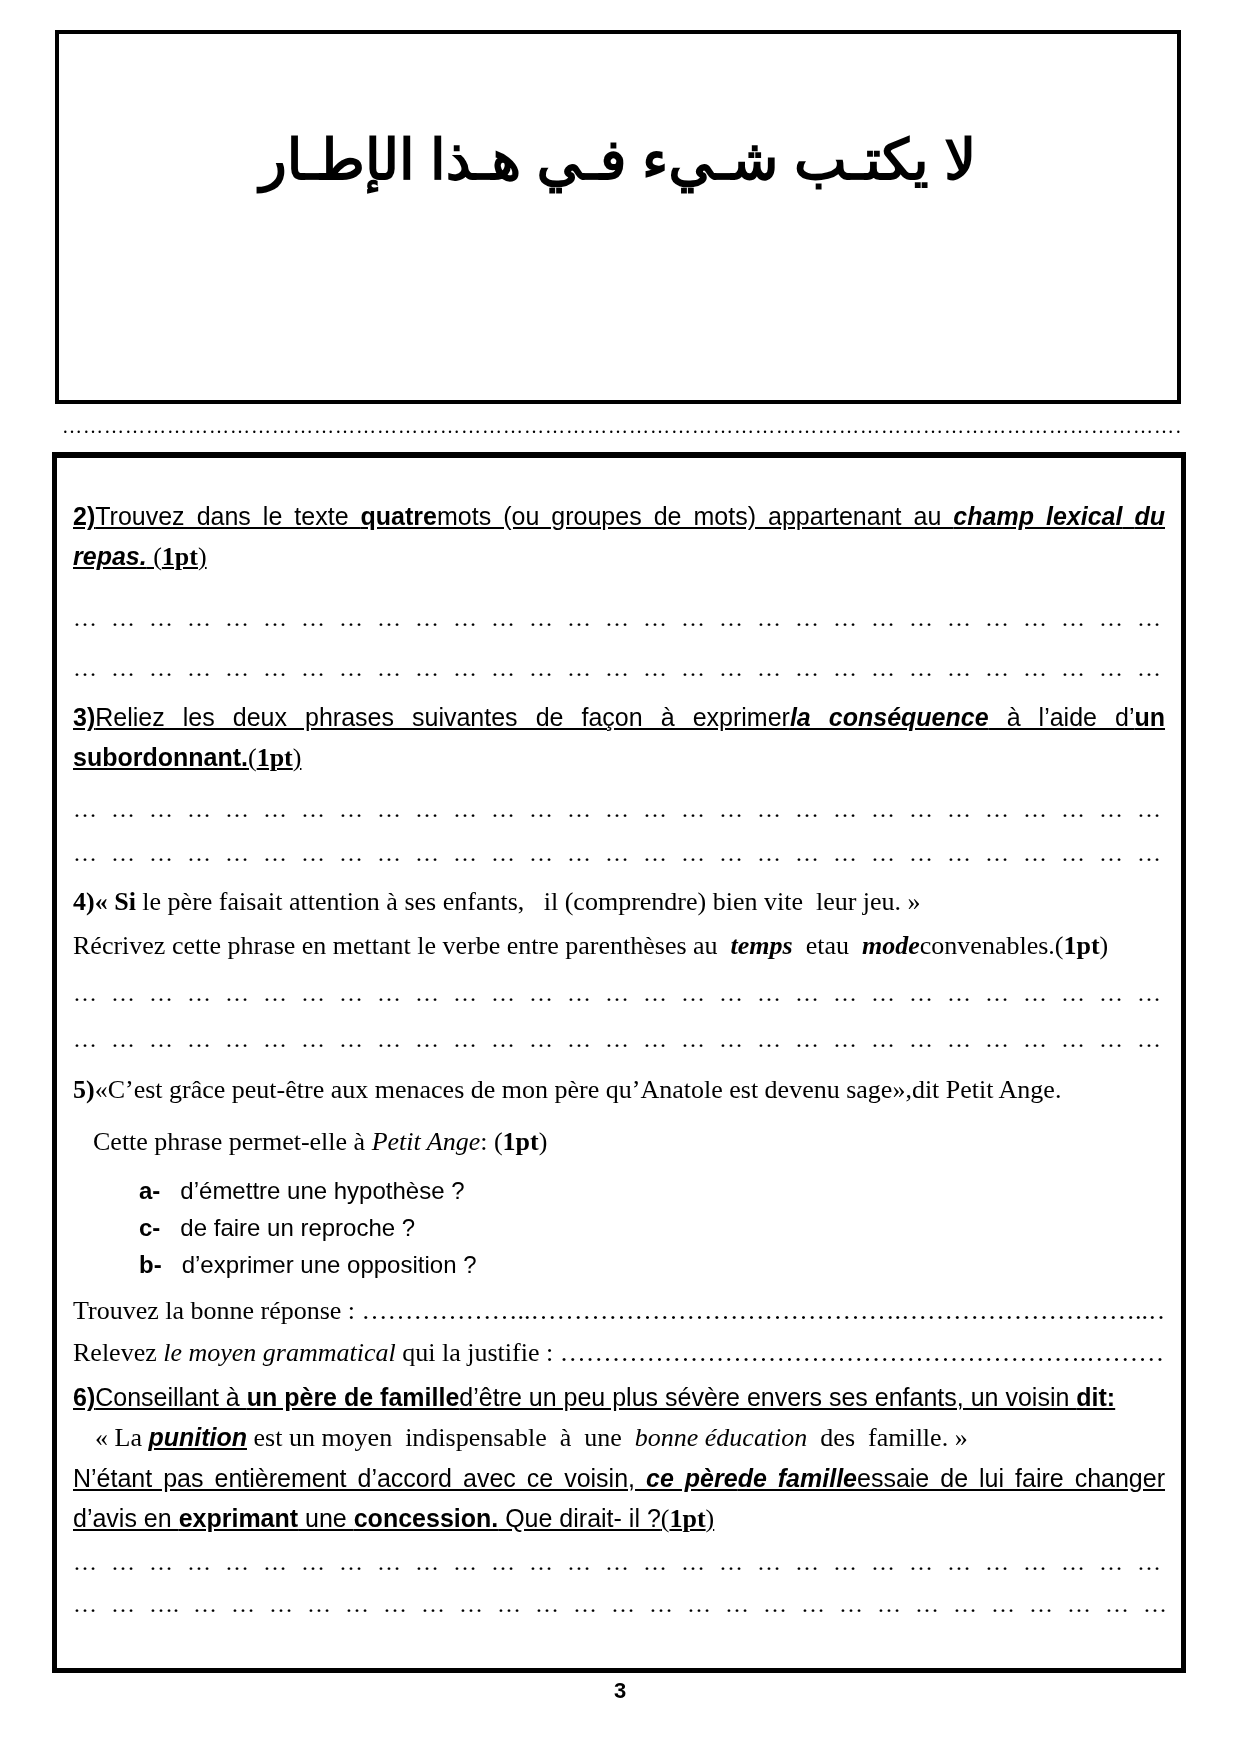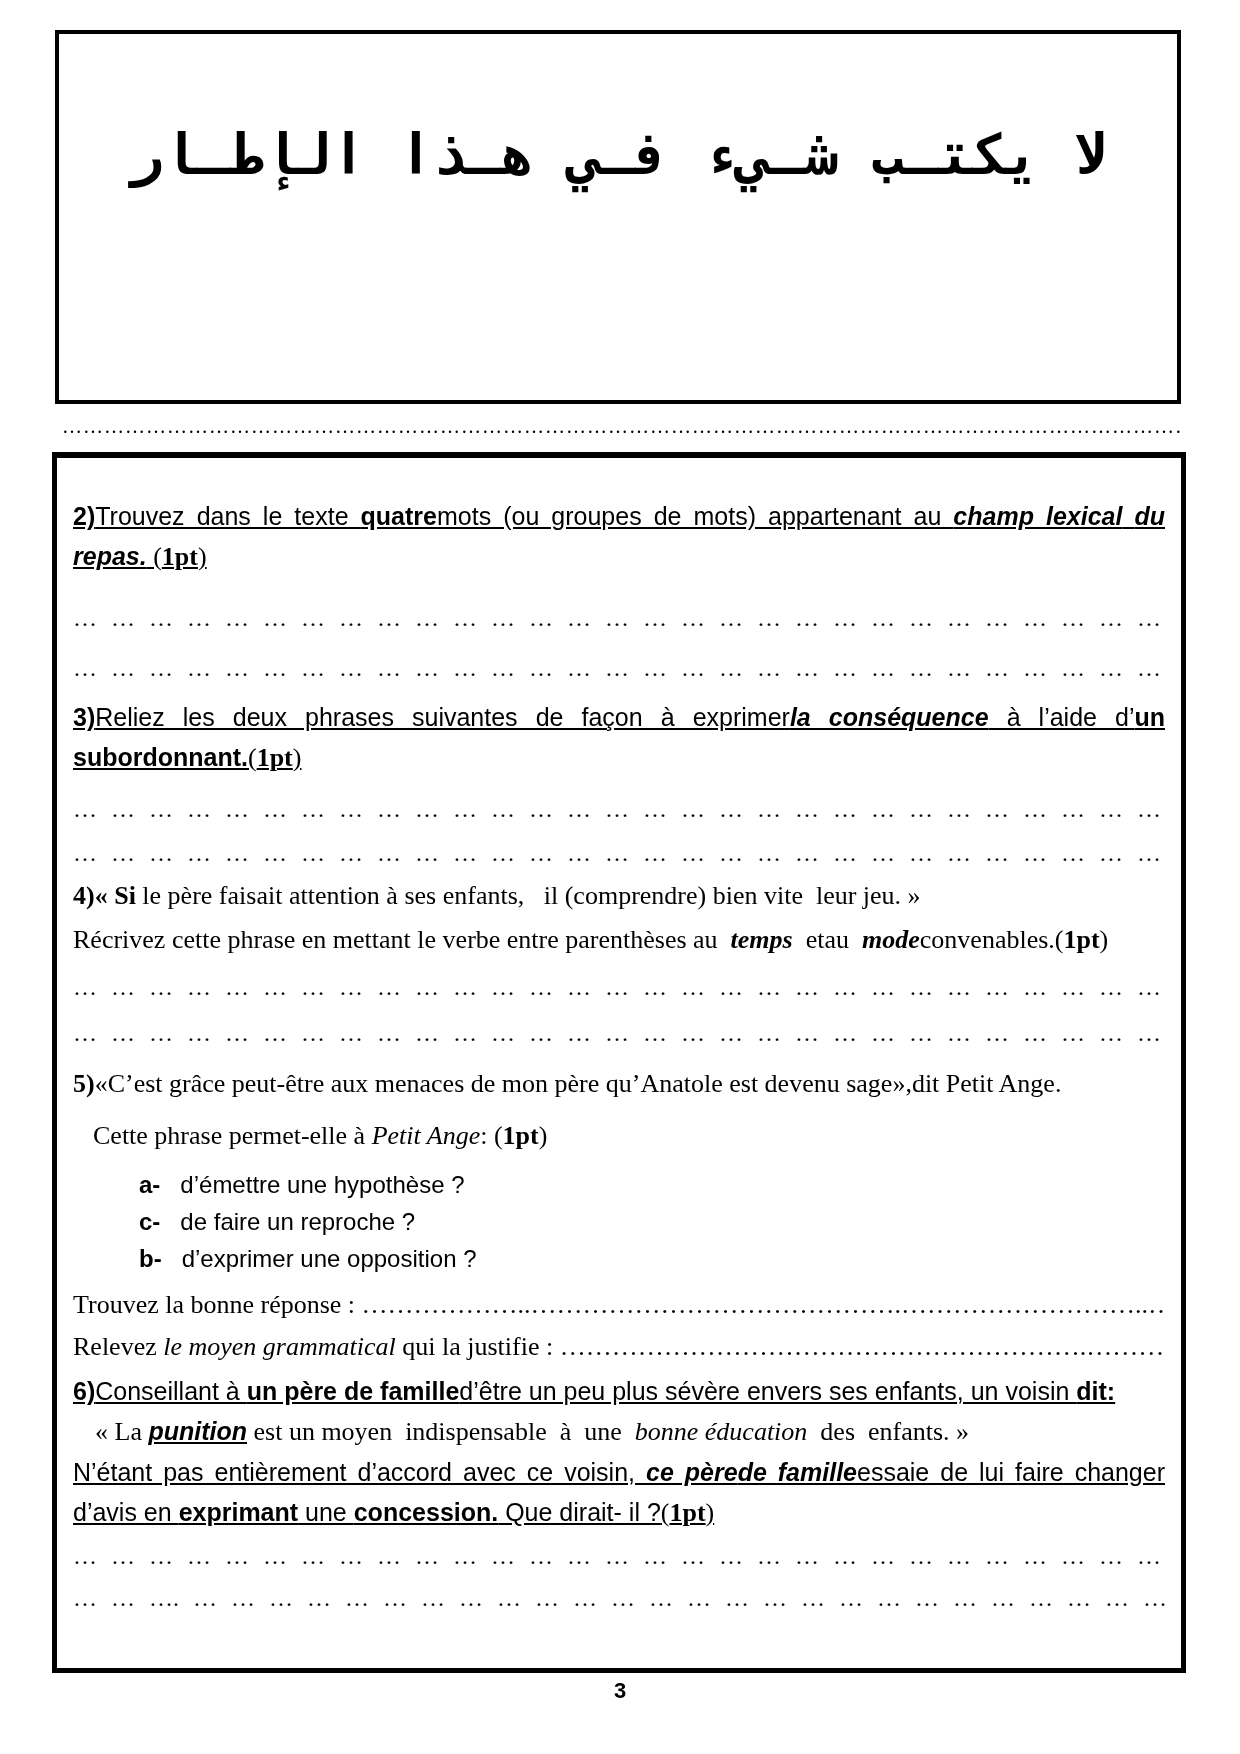--- a/index.html
+++ b/index.html
@@ -5,21 +5,21 @@
   html,body{margin:0;padding:0;background:#ffffff;}
   body{width:1240px;height:1754px;position:relative;font-family:"Liberation Serif",serif;color:#000;}
 
   .top-frame{
     position:absolute;left:55px;top:30px;width:1126px;height:374px;
     border:4px solid #000;box-sizing:border-box;
     display:flex;justify-content:center;align-items:flex-start;
   }
   .arabic-notice{
     direction:rtl;
-    font-family:Liberation Mono, monospace;
+    font-family:Liberation Sans, sans-serif;
     font-weight:bold;font-size:56px;line-height:1.2;
     margin-top:92px;letter-spacing:1px;
   }
 
   .separator{
     position:absolute;left:62px;top:412px;width:1118px;height:28px;
     font-family:"Liberation Serif",serif;font-size:20px;line-height:28px;
     white-space:nowrap;overflow:hidden;letter-spacing:1px;
   }
 
@@ -44,21 +44,21 @@
   .line .sans{font-family:"Liberation Sans",sans-serif;}
 
   
   [data-name="q2-text"]{margin-top:24px;}
   [data-name="q2-answer-line-1"]{margin-top:26px;}
   [data-name="q2-answer-line-2"]{margin-top:20px;}
   [data-name="q3-text"]{margin-top:14px;}
   [data-name="q3-sentence"]{margin-top:4px;}
   [data-name="q3-answer-line-1"]{margin-top:16px;}
   [data-name="q3-answer-line-2"]{margin-top:14px;}
-  [data-name="q4-quote"]{margin-top:8px;}
+  [data-name="q4-quote"]{margin-top:14px;}
   [data-name="q4-instruction"]{margin-top:4px;}
   [data-name="q4-answer-line-1"]{margin-top:12px;}
   [data-name="q4-answer-line-2"]{margin-top:16px;}
   [data-name="q5-quote"]{margin-top:16px;}
   [data-name="q5-question"]{margin-top:12px;padding-left:20px;}
   [data-name="q5-option-a"]{margin-top:10px;}
   [data-name="q5-copy-answer"]{margin-top:8px;}
   [data-name="q5-justify-answer"]{margin-top:2px;}
   [data-name="q6-intro"]{margin-top:4px;}
   [data-name="q6-quote"]{padding-left:22px;}
@@ -95,21 +95,21 @@
         <p class="line dots" data-name="q4-answer-line-1"><span data-name="q4-answer-line-1-segment">… … … … … … … … … … … … … … … … … … … … … … … … … … … … … … … … … … … … … … … … … … … …</span></p>
         <p class="line dots" data-name="q4-answer-line-2"><span data-name="q4-answer-line-2-segment">… … … … … … … … … … … … … … … … … … … … … … … … … … … … … … … … … … … … … … … … … … … …</span></p>
         <p class="line serif" data-name="q5-quote"><span class="b" data-name="q5-quote-segment">5)</span><span data-name="q5-quote-segment">«C’est grâce peut-être aux menaces de mon père qu’Anatole est devenu sage»,dit Petit Ange.</span></p>
         <p class="line serif" data-name="q5-question"><span data-name="q5-question-segment">Cette phrase permet-elle à </span><span class="i" data-name="q5-question-segment">Petit Ange</span><span data-name="q5-question-segment">: (</span><span class="b" data-name="q5-question-segment">1pt</span><span data-name="q5-question-segment">)</span></p>
         <p class="line opt" data-name="q5-option-a"><span class="b" data-name="q5-option-a-segment">a-</span><span data-name="q5-option-a-segment">   d’émettre une hypothèse ?</span></p>
         <p class="line opt" data-name="q5-option-c"><span class="b" data-name="q5-option-c-segment">c-</span><span data-name="q5-option-c-segment">   de faire un reproche ?</span></p>
         <p class="line opt" data-name="q5-option-b"><span class="b" data-name="q5-option-b-segment">b-</span><span data-name="q5-option-b-segment">   d’exprimer une opposition ?</span></p>
         <p class="line serif clip" data-name="q5-copy-answer"><span data-name="q5-copy-answer-segment">Trouvez la bonne réponse : </span><span data-name="q5-copy-answer-segment">………………..…………………………………….………………………..……………………………………………………</span></p>
         <p class="line serif clip" data-name="q5-justify-answer"><span data-name="q5-justify-answer-segment">Relevez </span><span class="i" data-name="q5-justify-answer-segment">le moyen grammatical</span><span data-name="q5-justify-answer-segment"> qui la justifie : </span><span data-name="q5-justify-answer-segment">…………………………………………………….…………….……………………………………………………</span></p>
         <p class="line sans" data-name="q6-intro"><span class="b" data-name="q6-intro-segment">6)</span><span data-name="q6-intro-segment">Conseillant à </span><span class="b" data-name="q6-intro-segment">un père de famille</span><span data-name="q6-intro-segment">d’être un peu plus sévère envers ses enfants, un voisin </span><span class="b" data-name="q6-intro-segment">dit:</span></p>
-        <p class="line serif" data-name="q6-quote"><span data-name="q6-quote-segment">« La </span><span class="b i sans" data-name="q6-quote-segment">punition</span><span data-name="q6-quote-segment"> est un moyen  indispensable  à  une  </span><span class="i" data-name="q6-quote-segment">bonne éducation</span><span data-name="q6-quote-segment">  des  enfants. »</span></p>
+        <p class="line serif" data-name="q6-quote"><span data-name="q6-quote-segment">« La </span><span class="b i sans" data-name="q6-quote-segment">punition</span><span data-name="q6-quote-segment"> est un moyen  indispensable  à  une  </span><span class="i" data-name="q6-quote-segment">bonne éducation</span><span data-name="q6-quote-segment">  des  famille. »</span></p>
         <p class="line sans justify" data-name="q6-body"><span data-name="q6-body-segment">N’étant pas entièrement d’accord avec ce voisin, </span><span class="b i" data-name="q6-body-segment">ce père</span><span class="b i" data-name="q6-body-segment">de famille</span><span data-name="q6-body-segment">essaie de lui faire changer d’avis en </span><span class="b" data-name="q6-body-segment">exprimant</span><span data-name="q6-body-segment">  une  </span><span class="b" data-name="q6-body-segment">concession.</span><span data-name="q6-body-segment">  Que dirait- il ?</span><span class="serif" data-name="q6-body-segment">(</span><span class="b serif" data-name="q6-body-segment">1pt</span><span class="serif" data-name="q6-body-segment">)</span></p>
         <p class="line dots" data-name="q6-answer-line-1"><span data-name="q6-answer-line-1-segment">… … … … … … … … … … … … … … … … … … … … … … … … … … … … … … … … … … … … … … … … … …. ….</span></p>
         <p class="line dots" data-name="q6-answer-line-2"><span data-name="q6-answer-line-2-segment">… … …. … … … … … … … … … … … … … … … … … … … … … … … … … … … … … … … … … … … … … … … .</span></p>
       </div>
   </div>
 
   <div class="page-number" data-name="page-number">3</div>
 
 </div>
 

